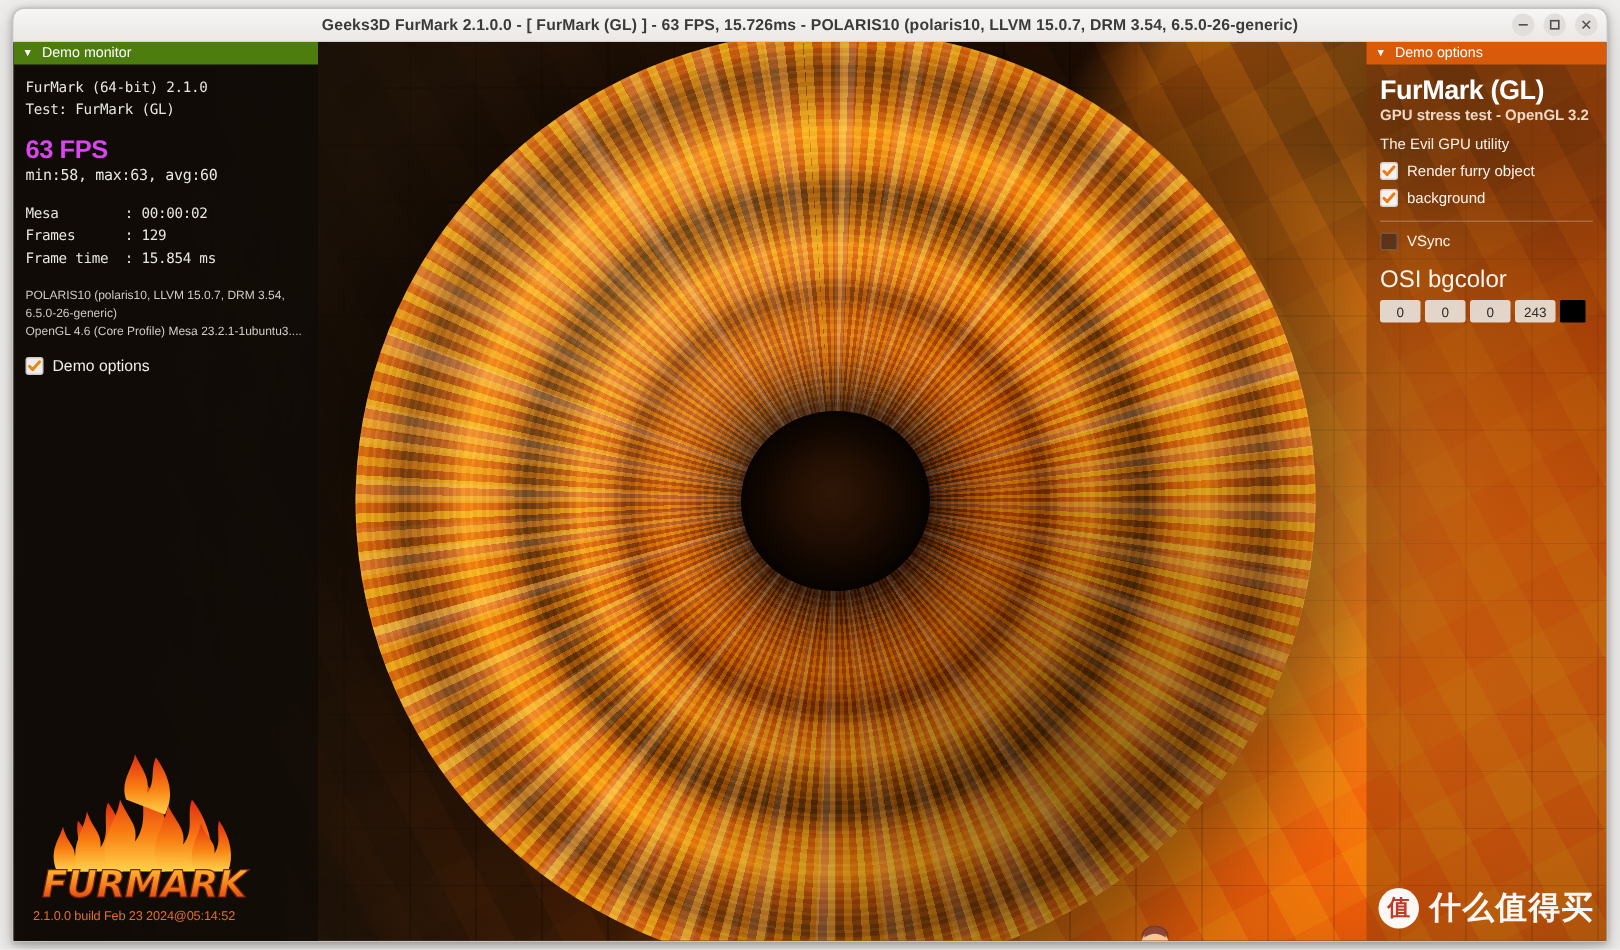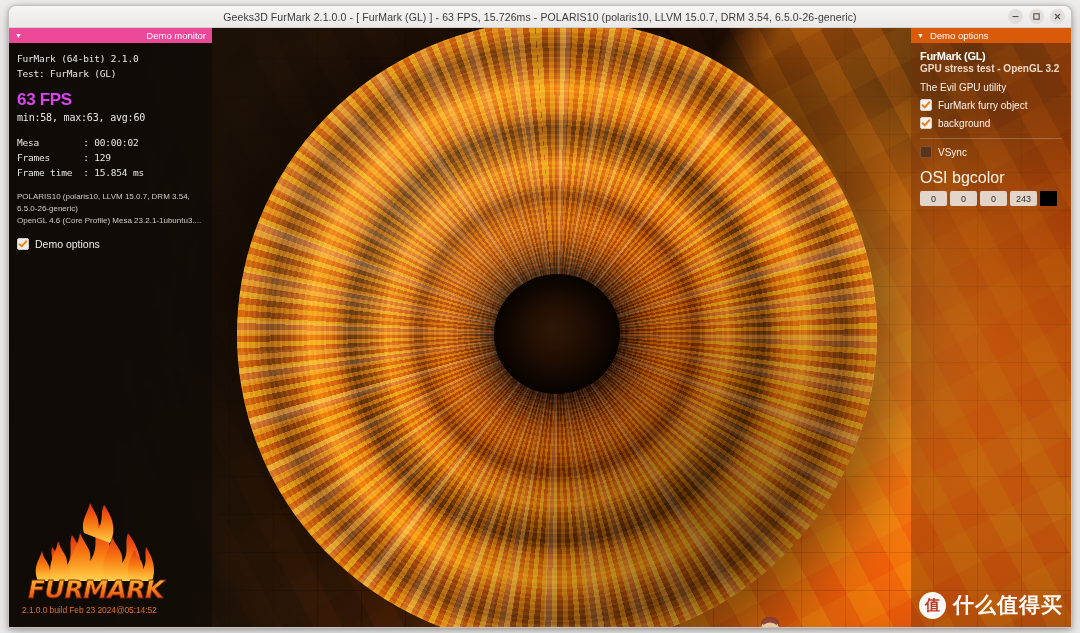--- a/index.html
+++ b/index.html
@@ -21,21 +21,21 @@
     overflow: hidden;
   }
   .titlebar {
     position: relative; height: 22px; width: 100%;
     background: linear-gradient(#f7f6f5, #ebe8e6);
     border-bottom: 1px solid #d4d0cd;
     border-radius: 7px 7px 0 0;
     display: flex; align-items: center; justify-content: center;
   }
   .title-text {
-    font-size: 10.5px; font-weight: normal; color: #3b3a38;
+    font-size: 10.5px; font-weight: bold; color: #3b3a38;
     white-space: nowrap; letter-spacing: 0.01em;
   }
   .win-buttons {
     position: absolute; right: 6px; top: 3px;
     display: flex; gap: 6px; align-items: center;
   }
   .win-btn {
     width: 15px; height: 15px; border-radius: 50%;
     background: #e2dedb;
     display: flex; align-items: center; justify-content: center;
@@ -201,21 +201,21 @@
     margin-top: 3px; font-size: 8.5px; color: #e2702a; letter-spacing: -0.1px;
   }
 
   
   .panel-right {
     position: absolute; right: 0; top: 0; width: 160px; height: 100%;
     background: rgba(120,48,10,0.42);
   }
   .panel-right .panel-header { background: #d95b0a; }
   .ro-body { padding: 7px 9px 0 9px; color: #fff; }
-  .ro-title { font-size: 11px; font-weight: bold; letter-spacing: -0.3px; }
+  .ro-title { font-size: 18px; font-weight: bold; letter-spacing: -0.3px; }
   .ro-sub { font-size: 10px; color: #f0d8c4; margin-top: 1px; font-weight: bold; }
   .ro-tag { font-size: 10px; color: #fdf1e6; margin-top: 8px; }
   .ro-opt { display: flex; align-items: center; gap: 6px; margin-top: 6px; }
   .ro-chk {
     width: 12px; height: 12px; border-radius: 2px;
     background: #f5f3f1; border: 1px solid #d6d0cb;
     display: flex; align-items: center; justify-content: center;
   }
   .ro-chk.empty { background: rgba(70,45,30,0.72); border-color: rgba(140,110,90,0.6); }
   .ro-lbl { font-size: 10px; color: #fdf3ea; }
@@ -297,21 +297,21 @@
         <svg class="mascot" viewBox="0 0 26 14">
           <ellipse cx="13" cy="11" rx="9" ry="7" fill="#f2c79a"></ellipse>
           <path d="M4 11 A9 9 0 0 1 22 11 L22 7 A9 7 0 0 0 4 7 Z" fill="#7b3a2e"></path>
           <path d="M6 4 Q13 -2 20 4 L20 8 Q13 3 6 8 Z" fill="#8e4436"></path>
           <ellipse cx="9.5" cy="11.5" rx="1.1" ry="1.4" fill="#3a2018"></ellipse>
           <ellipse cx="16.5" cy="11.5" rx="1.1" ry="1.4" fill="#3a2018"></ellipse>
         </svg>
       </div>
 
       <div class="panel-left">
-        <div class="panel-header" style="background: #ec4899; justify-content: space-between;">
+        <div class="panel-header" style="background: #4d7c0f;">
           <span class="caret">▼</span>
           <span>Demo monitor</span>
         </div>
         <div class="dm-body">
           <div class="dm-line mono">FurMark (64-bit) 2.1.0</div>
           <div class="dm-line mono">Test: FurMark (GL)</div>
 
           <div class="dm-fps">63 FPS</div>
           <div class="dm-minmax mono">min:58, max:63, avg:60</div>
 
@@ -373,21 +373,21 @@
           <div class="ro-title">FurMark (GL)</div>
           <div class="ro-sub">GPU stress test - OpenGL 3.2</div>
           <div class="ro-tag">The Evil GPU utility</div>
 
           <div class="ro-opt">
             <span class="ro-chk">
               <svg width="10" height="10" viewBox="0 0 10 10">
                 <path d="M1.6 5.2 L3.8 7.4 L8.4 2.2" stroke="#f07c10" stroke-width="2" fill="none" stroke-linecap="round" stroke-linejoin="round"></path>
               </svg>
             </span>
-            <span class="ro-lbl">FurMark furry object</span>
+            <span class="ro-lbl">Render furry object</span>
           </div>
 
           <div class="ro-opt">
             <span class="ro-chk">
               <svg width="10" height="10" viewBox="0 0 10 10">
                 <path d="M1.6 5.2 L3.8 7.4 L8.4 2.2" stroke="#f07c10" stroke-width="2" fill="none" stroke-linecap="round" stroke-linejoin="round"></path>
               </svg>
             </span>
             <span class="ro-lbl">background</span>
           </div>

